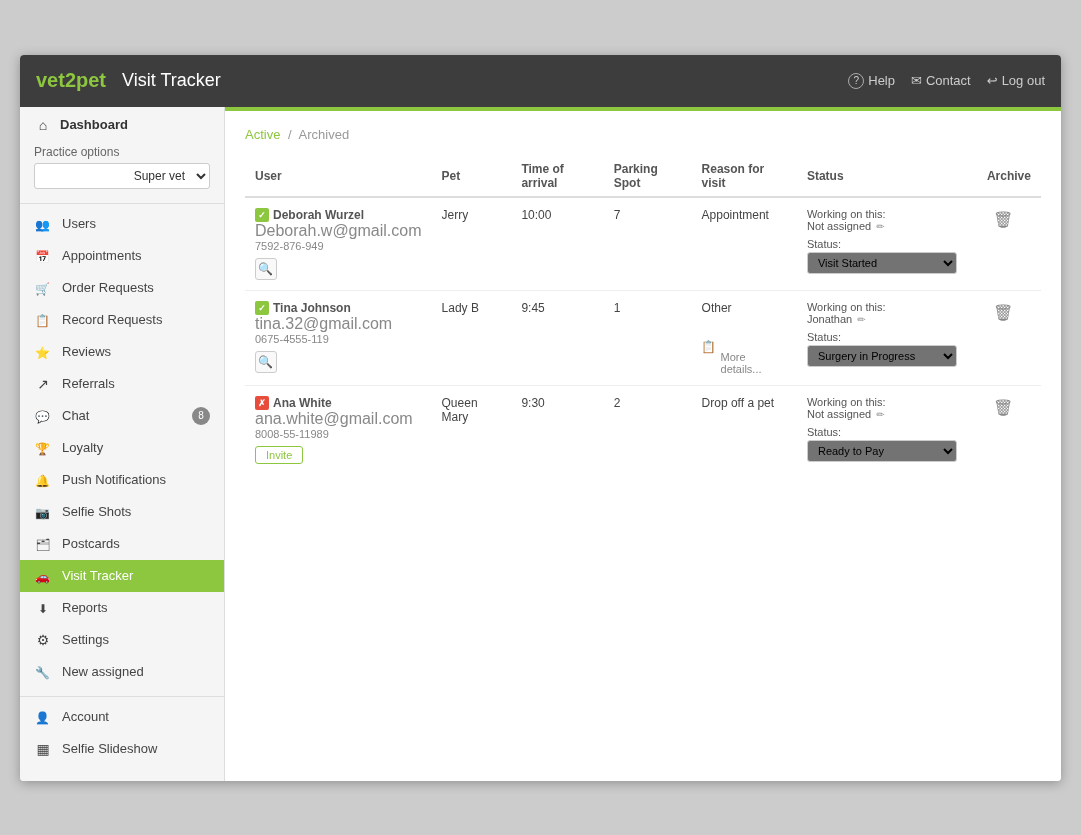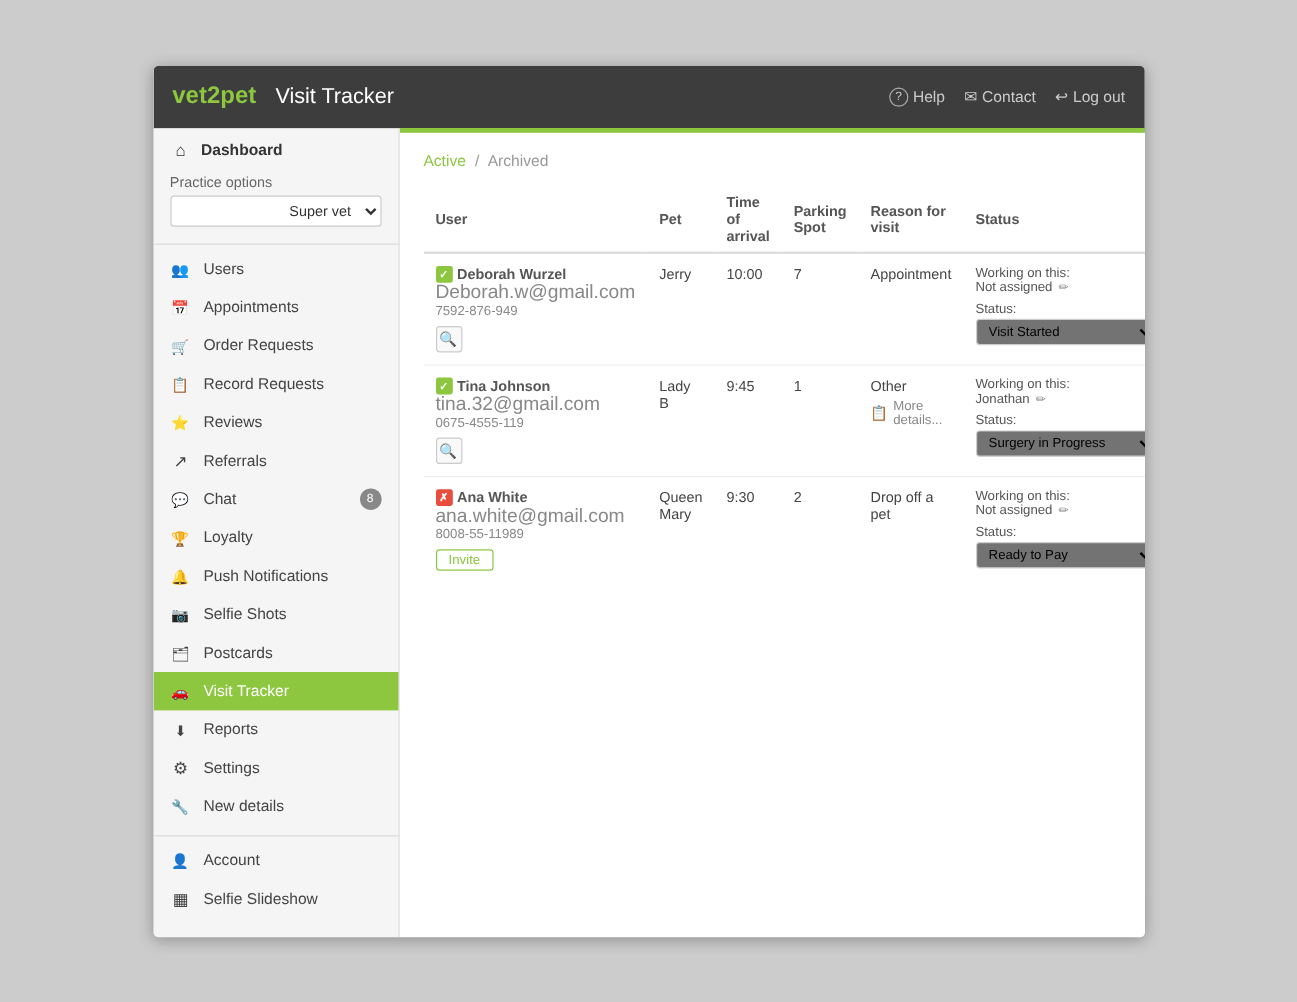--- a/index.html
+++ b/index.html
@@ -1,17 +1,17 @@
 <!DOCTYPE html>
 <html><head>
   <meta charset="utf-8">
   <style>
     * { box-sizing: border-box; margin: 0; padding: 0; }
     body { font-family: Arial, sans-serif; font-size: 13px; background: #ccc; display: flex; justify-content: center; align-items: center; min-height: 100vh; }
-    .window { width: 826px; background: #fff; box-shadow: 0 2px 12px rgba(0,0,0,0.3); border-radius: 4px; overflow: hidden; }
+    .window { width: 1041px; background: #fff; box-shadow: 0 2px 12px rgba(0,0,0,0.3); border-radius: 4px; overflow: hidden; }
 
     
     .header { background: #3d3d3d; height: 52px; display: flex; align-items: center; padding: 0 16px; }
     .logo { color: #fff; font-size: 20px; font-weight: bold; margin-right: auto; }
     .logo span { color: #8dc63f; }
     .page-title { color: #fff; font-size: 18px; font-weight: normal; flex: 1; margin-left: 16px; }
     .header-actions { display: flex; align-items: center; gap: 16px; }
     .header-action { color: #ccc; font-size: 13px; cursor: pointer; display: flex; align-items: center; gap: 4px; text-decoration: none; }
 
     
@@ -179,21 +179,21 @@
       <div class="sidebar-item">
         <span class="sidebar-icon icon-reports"></span>
         <span>Reports</span>
       </div>
       <div class="sidebar-item">
         <span class="sidebar-icon icon-settings"></span>
         <span>Settings</span>
       </div>
       <div class="sidebar-item">
         <span class="sidebar-icon icon-features"></span>
-        <span>New details</span>
+        <span>New assigned</span>
       </div>
 
       <div class="sidebar-divider" style="margin-top:8px;"></div>
       <div class="sidebar-item">
         <span class="sidebar-icon icon-account"></span>
         <span>Account</span>
       </div>
       <div class="sidebar-item">
         <span class="sidebar-icon icon-slideshow"></span>
         <span>Selfie Slideshow</span>
@@ -266,21 +266,21 @@
                 <div class="user-phone">0675-4555-119</div>
                 <div class="search-icon-btn">🔍</div>
               </td>
               <td>Lady B</td>
               <td>9:45</td>
               <td>1</td>
               <td class="reason-cell">
                 <div>Other</div>
                 <div class="more-details">
                   <span class="more-details-icon">📋</span>
-                  <span style="cursor:pointer;color:#888;">More details...</span>
+                  <span style="cursor:pointer;color:#888;margin-top:32px;">More details...</span>
                 </div>
               </td>
               <td class="status-cell">
                 <div class="working-on">
                   <span>Working on this:</span><br>
                   <span>Jonathan</span>
                   <span class="edit-icon">✏</span>
                 </div>
                 <div class="status-label">Status:</div>
                 <select class="status-select">

